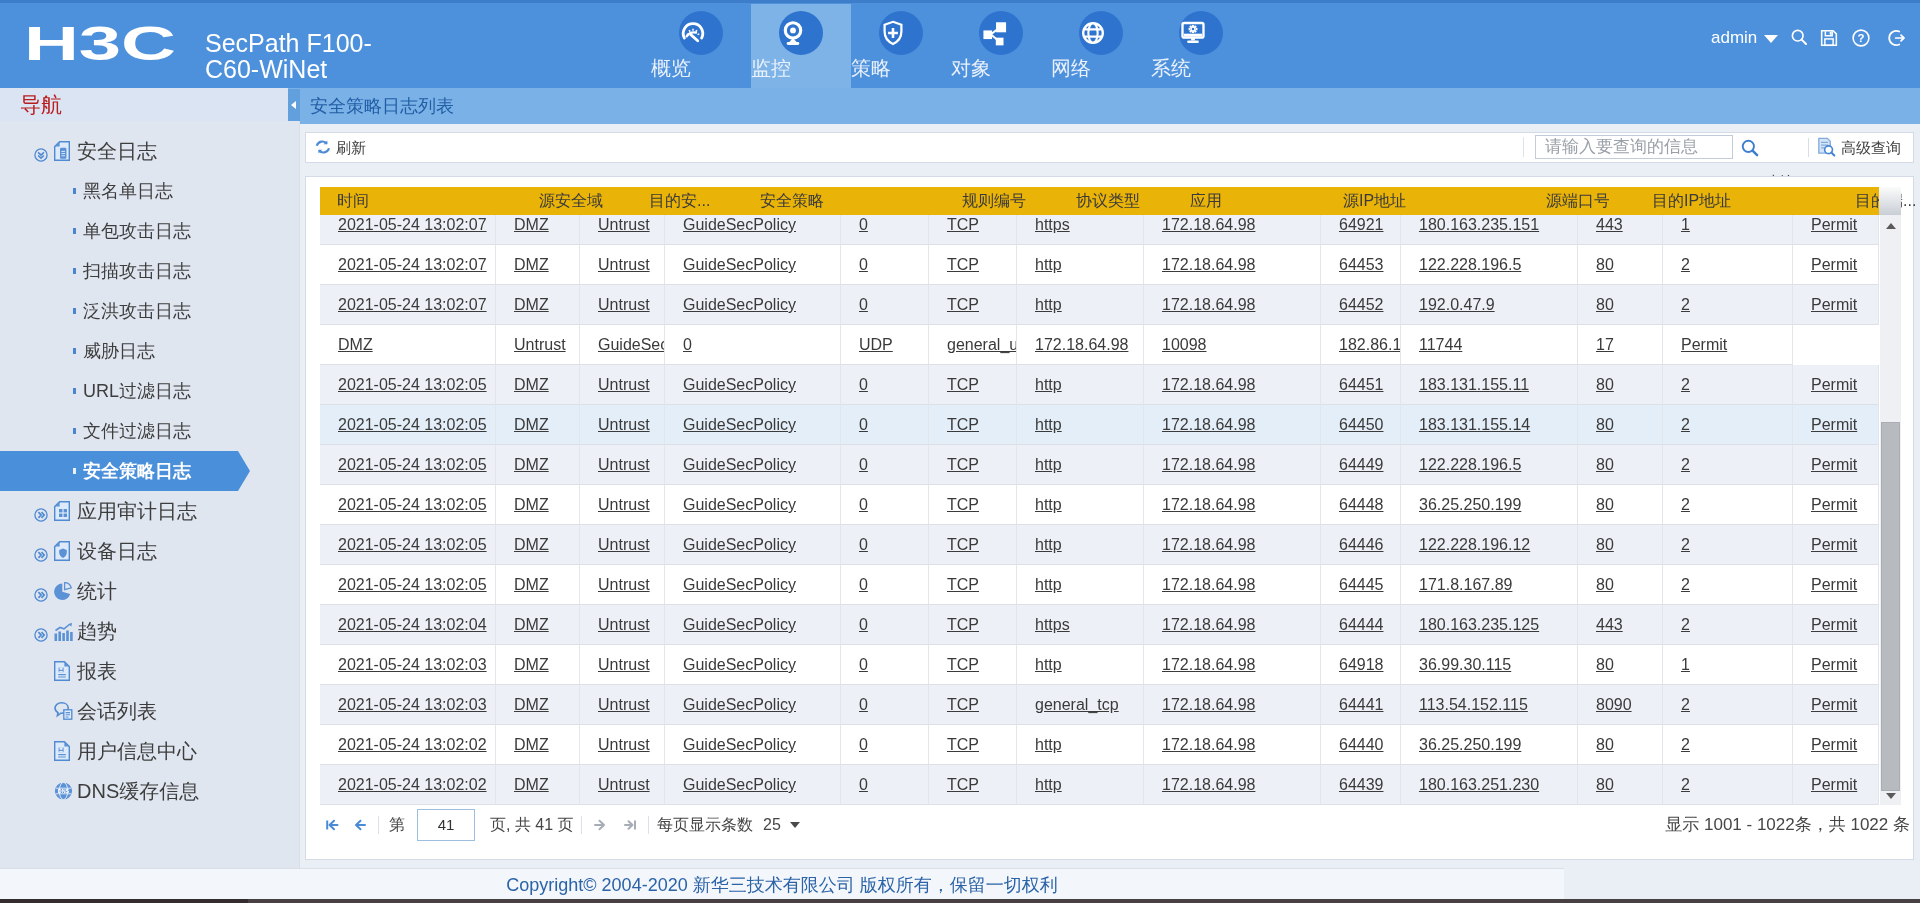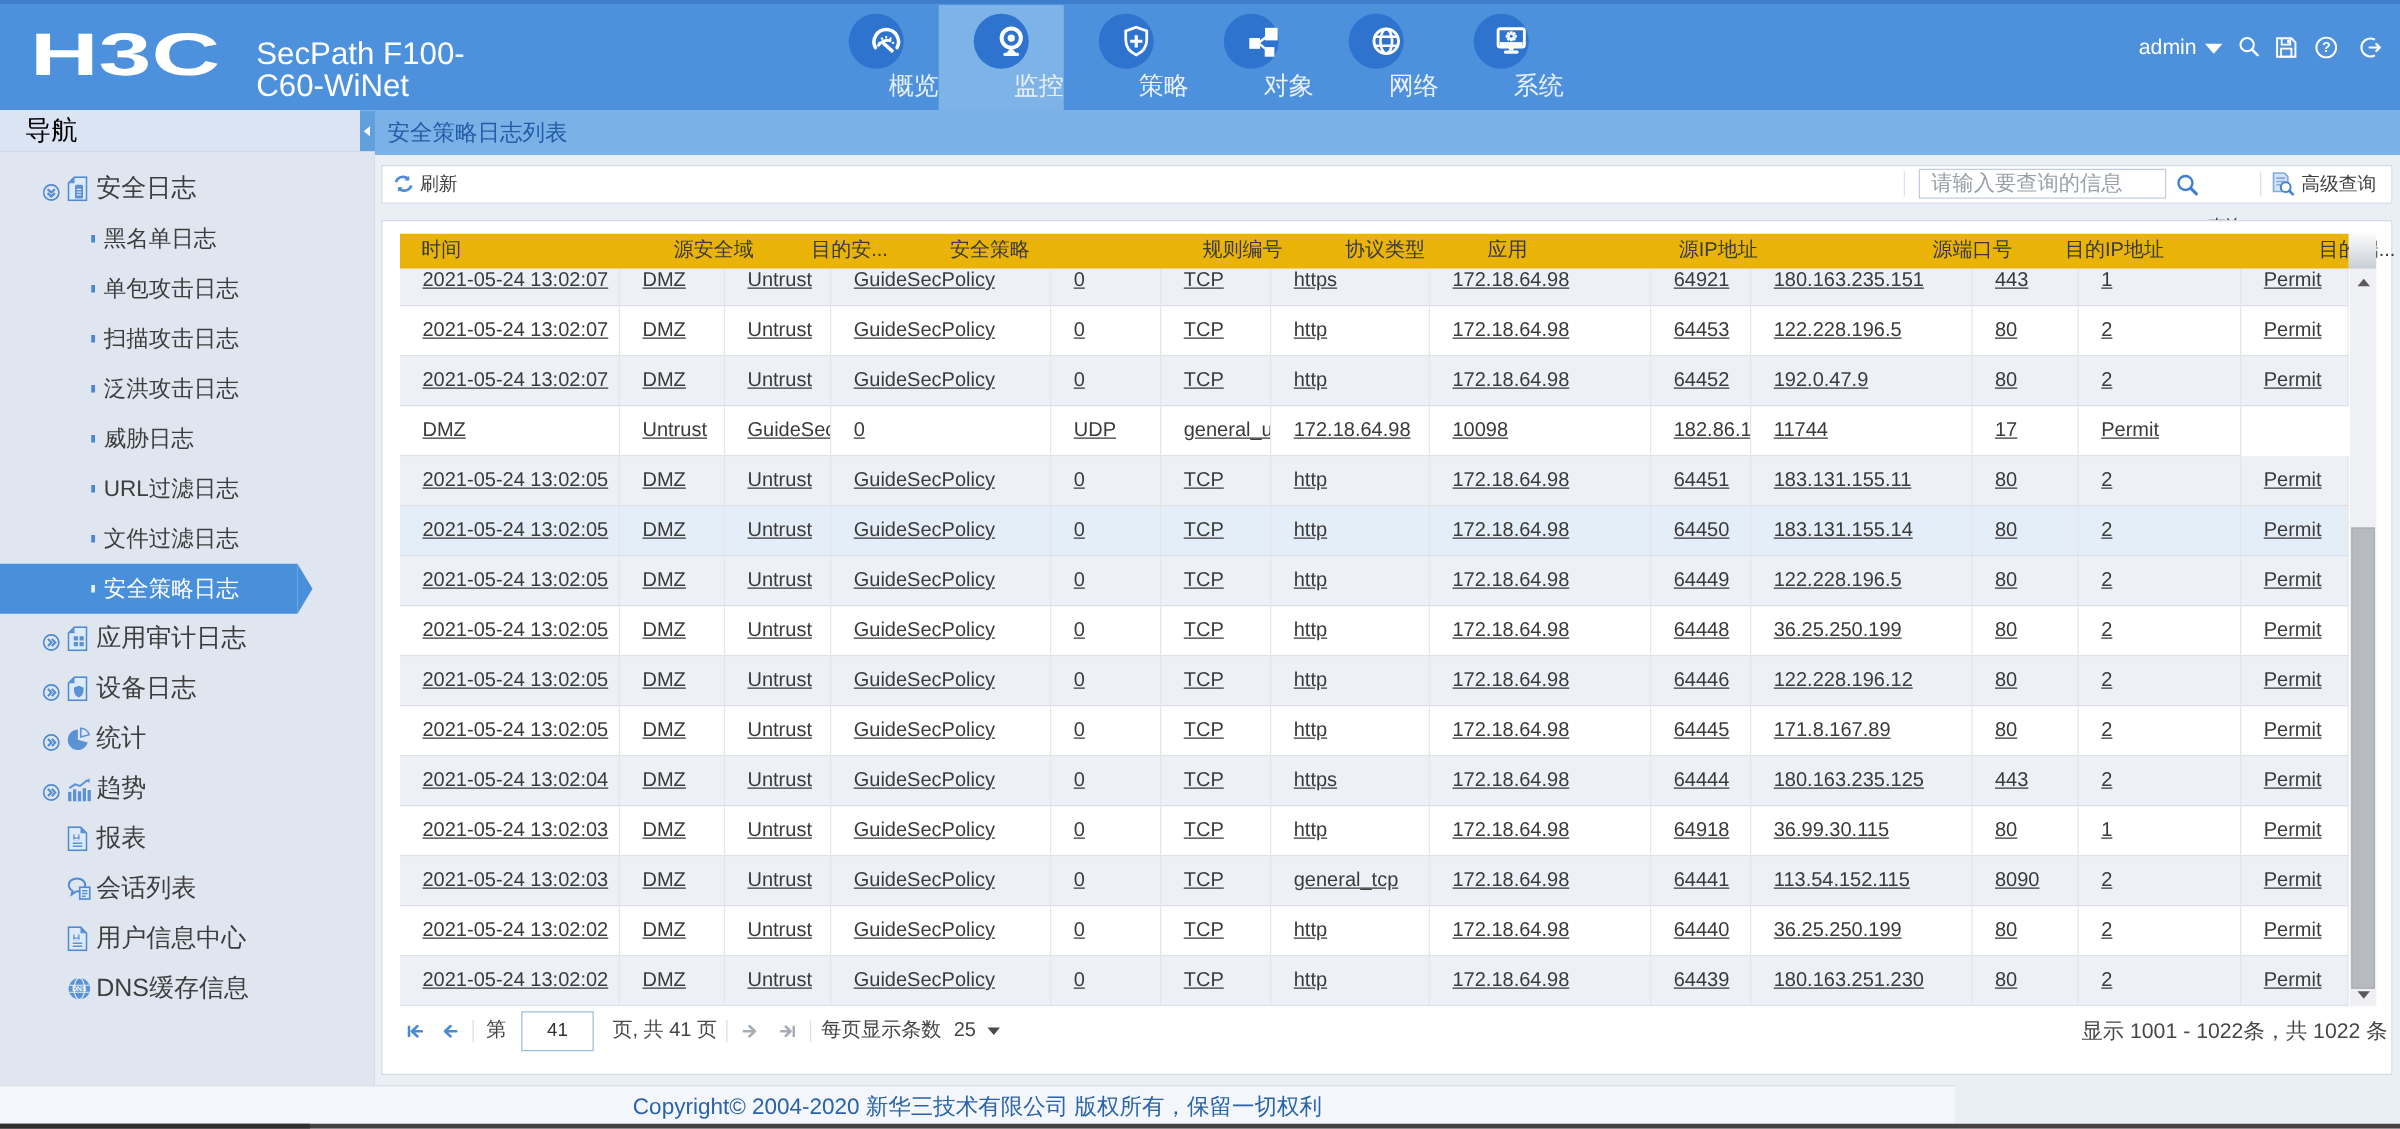--- a/index.html
+++ b/index.html
@@ -3,34 +3,34 @@
 <meta charset="utf-8">
 <style>
 html,body{margin:0;padding:0;}
 body{width:1920px;height:903px;position:relative;overflow:hidden;
   font-family:"Liberation Sans",sans-serif;background:#eaeef5;}
 .abs{position:absolute;}
 #hdr{left:0;top:0;width:1920px;height:88px;background:#4d90dc;}
 #hdrtop{left:0;top:0;width:1920px;height:3px;background:#3d7dc9;}
 #logo{left:24px;top:24px;}
 #devname{left:205px;top:30px;font-size:25px;line-height:26px;color:#fff;}
-.nav{top:0;width:100px;height:88px;text-align:right;}
+.nav{top:0;width:100px;height:88px;text-align:left;}
 .nav .selbg{position:absolute;left:0;top:4px;width:100px;height:84px;background:#7eb3e8;}
 
 .nav .cir{position:absolute;left:28px;top:11px;width:44px;height:44px;border-radius:50%;background:#2e74ce;}
 .nav .lbl{position:absolute;top:55px;width:100%;font-size:20px;color:#e9f1fb;}
 #admin{left:1711px;top:28px;font-size:17px;color:#fff;}
 #admtri{left:1764px;top:35px;width:0;height:0;border-left:7px solid transparent;border-right:7px solid transparent;border-top:8px solid #fff;}
 .hic{top:27px;}
 #strip{left:0;top:88px;width:1920px;height:36px;background:#7ab1e7;}
 #tabtitle{left:310px;top:88px;height:36px;line-height:37px;font-size:18px;color:#225ea6;}
 #collbtn{left:288px;top:89px;width:12px;height:32px;background:#61a0dd;}
 #collbtn i{position:absolute;left:3px;top:12px;width:0;height:0;border-top:4px solid transparent;border-bottom:4px solid transparent;border-right:5px solid #fff;}
 #navbar{left:0;top:88px;width:288px;height:33px;background:#dbe4f2;}
-#navbar span{position:absolute;left:20px;top:0;line-height:34px;font-size:21px;color:#000000;}
+#navbar span{position:absolute;left:20px;top:0;line-height:34px;font-size:21px;color:#b91c1c;}
 #sidebar{left:0;top:121px;width:300px;height:747px;background:#e0e6f0;border-right:1px solid #d9dfea;box-sizing:border-box;}
 .ti{left:0;width:300px;height:40px;font-size:20px;color:#3d3d3d;}
 .ti .txt{position:absolute;left:77px;top:0;line-height:40px;}
 .ti .eic{position:absolute;left:34px;top:13px;}
 .ti .dic{position:absolute;left:54px;top:10px;}
 .si{left:0;width:300px;height:40px;font-size:18px;color:#3d3d3d;}
 .si .txt{position:absolute;left:83px;top:0;line-height:40px;}
 .si .blt{position:absolute;left:73px;top:17px;width:3px;height:6px;background:#4a86d0;}
 #selrib{left:0;top:451px;width:238px;height:40px;background:#4a8fd9;}
 #selribtri{left:238px;top:451px;width:0;height:0;border-top:20px solid transparent;border-bottom:20px solid transparent;border-left:12px solid #4a8fd9;}
@@ -209,21 +209,21 @@
     <span class="txt">威胁日志</span>
   </div>
 <div class="abs si" style="top:371px;">
     <span class="blt"></span>
     <span class="txt">URL过滤日志</span>
   </div>
 <div class="abs si" style="top:411px;">
     <span class="blt"></span>
     <span class="txt">文件过滤日志</span>
   </div>
-<div class="abs si" id="selitem" style="top:451px;">
+<div class="abs si" id="selitem" style="top:451px;font-weight:bold;">
     <span class="blt"></span>
     <span class="txt">安全策略日志</span>
   </div>
 <div class="abs ti" style="top:491px;">
     <span class="eic"><svg width="14" height="14" viewBox="0 0 14 14">
         <circle cx="7" cy="7" r="6.1" fill="none" stroke="#4f8ad2" stroke-width="1.3"></circle>
         <path d="M4.4 4.1 L7.1 7 L4.4 9.9 M7.5 4.1 L10.2 7 L7.5 9.9" fill="none" stroke="#4f8ad2" stroke-width="1.7"></path>
       </svg></span>
     <span class="dic"><svg width="16" height="20" viewBox="0 0 16 20">
         <path d="M5.6 0.7 H15.3 V19.3 H0.7 V5.6 Z" fill="#ddeafa" stroke="#4f8ad2" stroke-width="1.4"></path>

